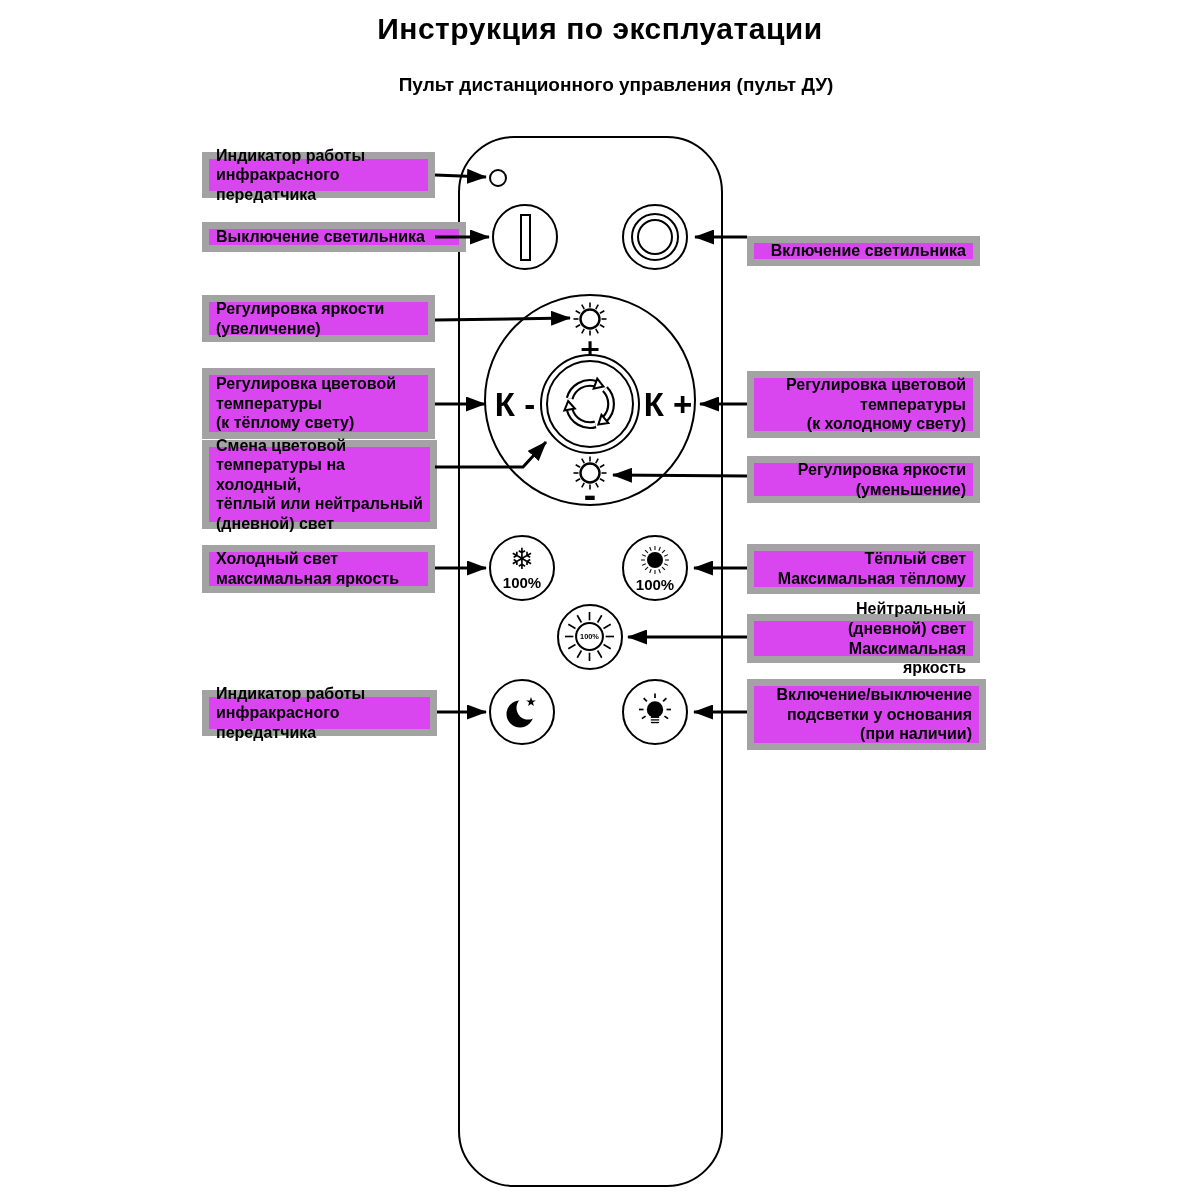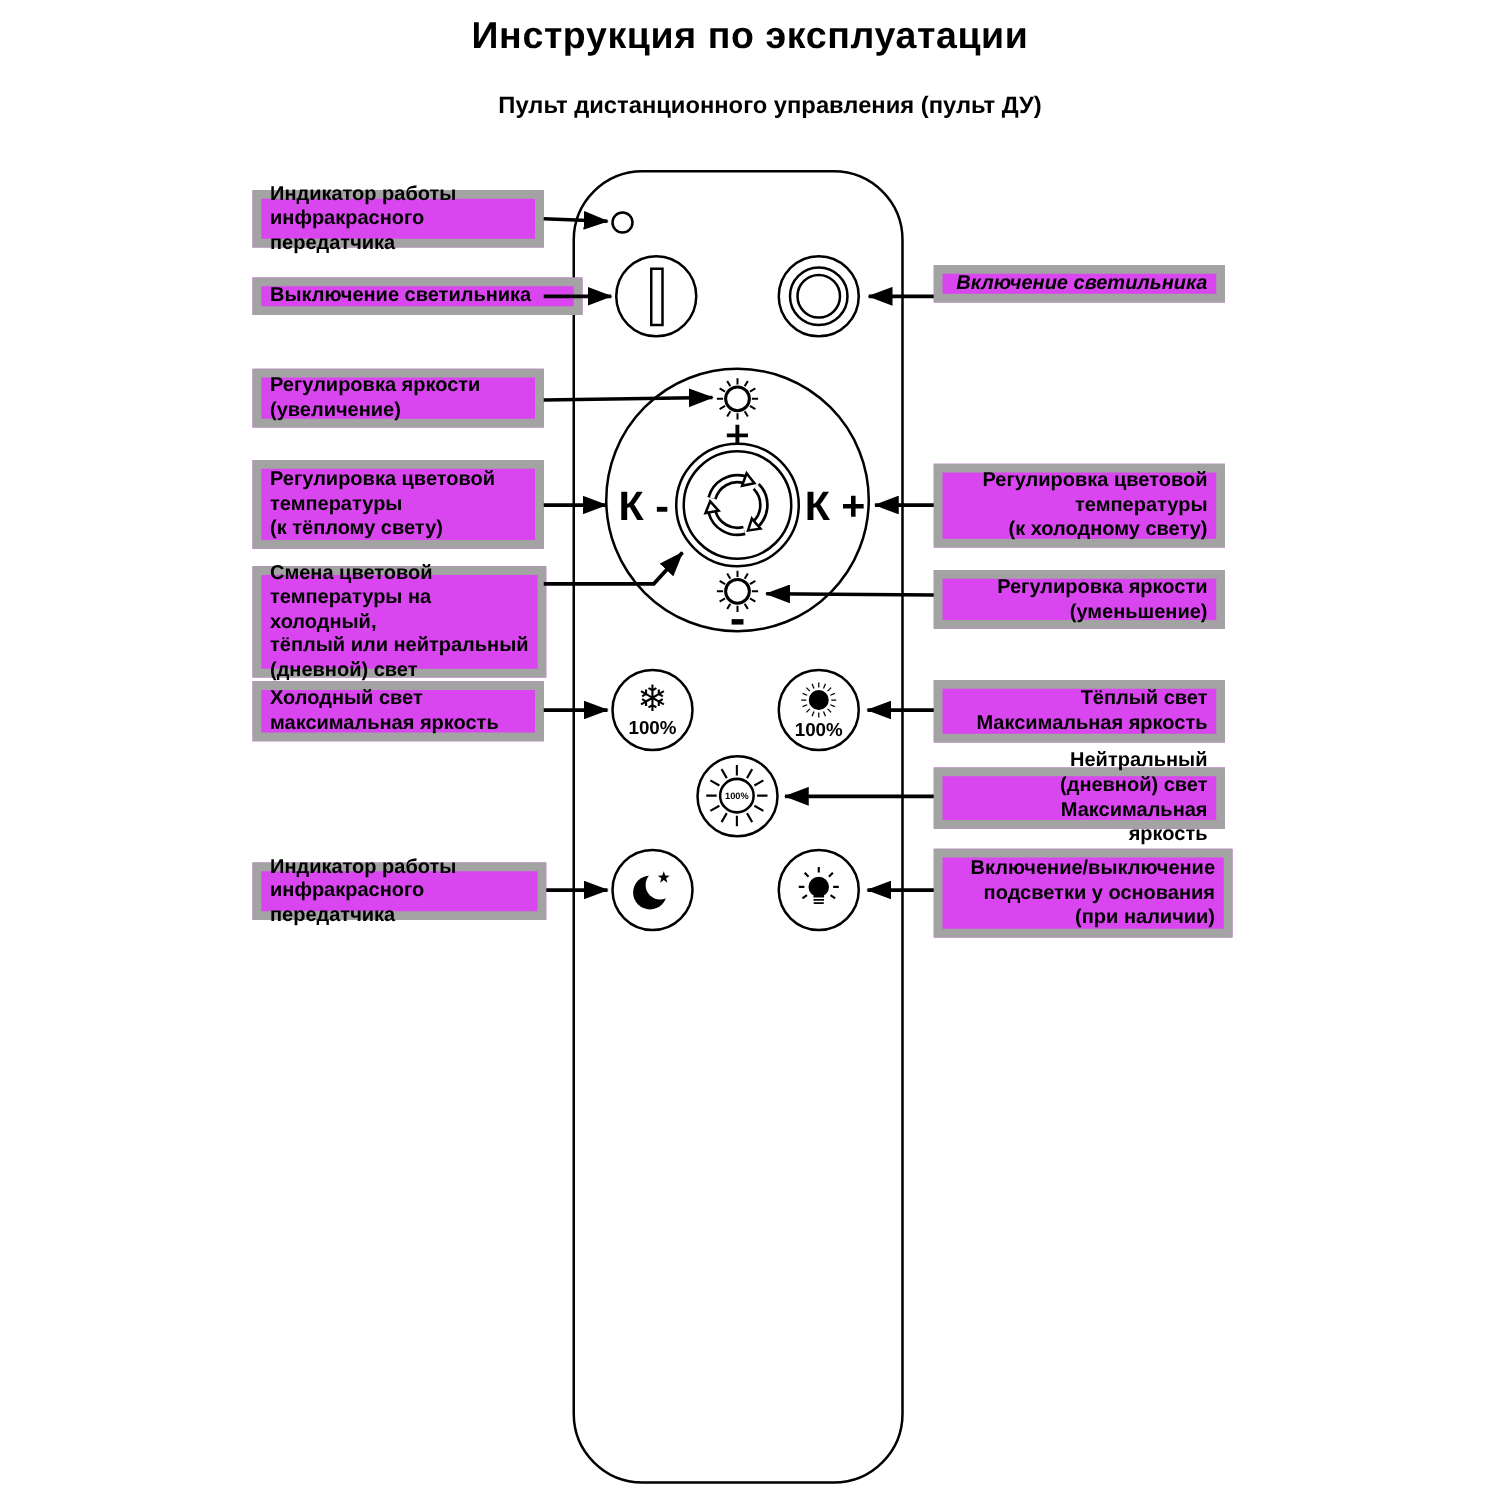--- a/index.html
+++ b/index.html
@@ -203,37 +203,37 @@
 </div>
 
 <div class="callout" style="left:202px; top:152px; width:233px; height:46px;">Индикатор работы
 инфракрасного передатчика</div>
 <div class="callout" style="left:202px; top:222px; width:264px; height:30px;">Выключение светильника</div>
 <div class="callout" style="left:202px; top:295px; width:233px; height:47px;">Регулировка яркости
 (увеличение)</div>
 <div class="callout" style="left:202px; top:368px; width:233px; height:71px;">Регулировка цветовой
 температуры
 (к тёплому свету)</div>
-<div class="callout" style="left:202px; top:453px; width:235px; height:89px;">Смена цветовой
+<div class="callout" style="left:202px; top:440px; width:235px; height:89px;">Смена цветовой
 температуры на холодный,
 тёплый или нейтральный
 (дневной) свет</div>
 <div class="callout" style="left:202px; top:545px; width:233px; height:48px;">Холодный свет
 максимальная яркость</div>
 <div class="callout" style="left:202px; top:690px; width:235px; height:46px;">Индикатор работы
 инфракрасного передатчика</div>
 
-<div class="callout right" style="left:747px; top:212px; width:233px; height:30px;font-style:italic;">Включение светильника</div>
+<div class="callout right" style="left:747px; top:236px; width:233px; height:30px;">Включение светильника</div>
 <div class="callout right" style="left:747px; top:371px; width:233px; height:67px;">Регулировка цветовой
 температуры
 (к холодному свету)</div>
 <div class="callout right" style="left:747px; top:456px; width:233px; height:47px;">Регулировка яркости
 (уменьшение)</div>
 <div class="callout right" style="left:747px; top:544px; width:233px; height:50px;">Тёплый свет
-Максимальная яркость</div>
+Максимальная тёплому</div>
 <div class="callout right" style="left:747px; top:614px; width:233px; height:49px;padding-left:28px;">Нейтральный (дневной) свет
 Максимальная яркость</div>
 <div class="callout right" style="left:747px; top:679px; width:239px; height:71px;">Включение/выключение
 подсветки у основания
 (при наличии)</div>
 
 <svg class="overlay" width="1200" height="1200" viewBox="0 0 1200 1200">
   <defs>
     <marker id="ah" markerWidth="20" markerHeight="15" refX="19" refY="7.5" orient="auto" markerUnits="userSpaceOnUse">
       <path d="M0,0 L20,7.5 L0,15 z" fill="#000"></path>

